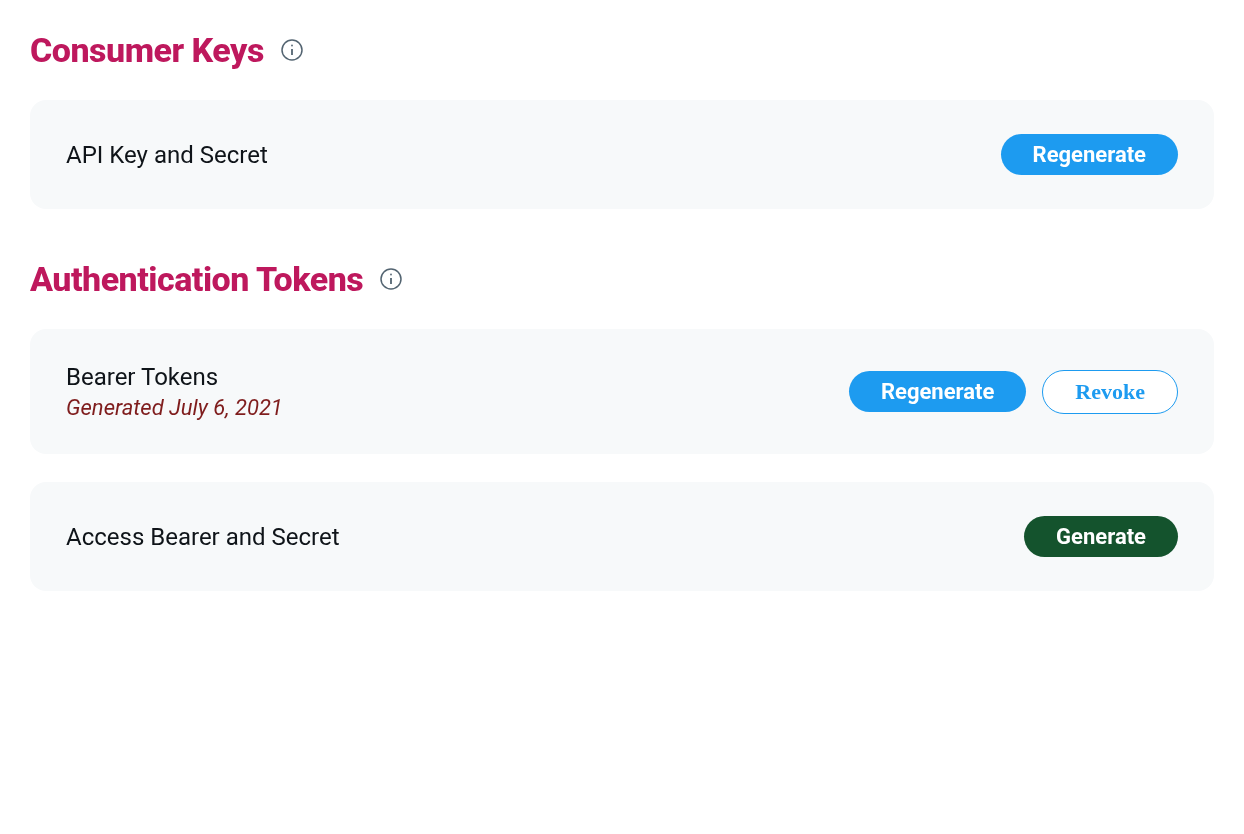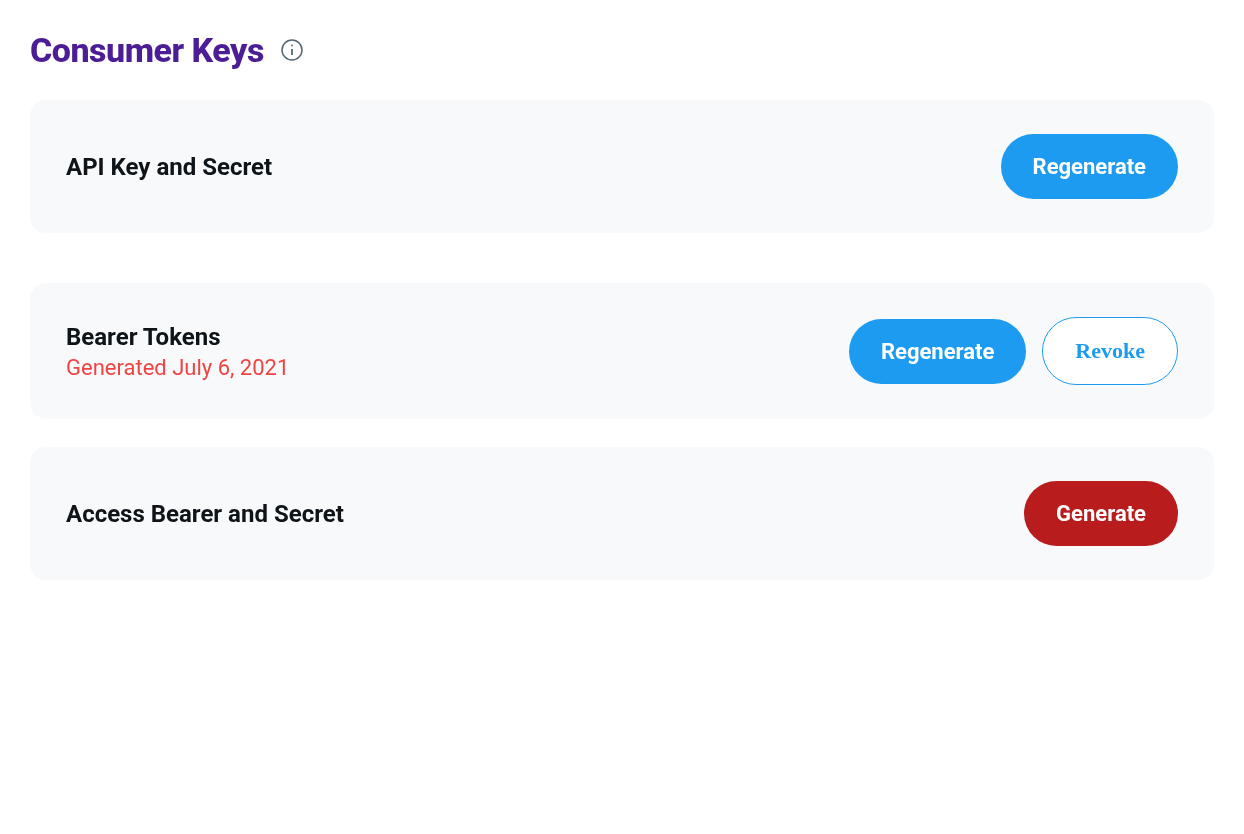--- a/index.html
+++ b/index.html
@@ -18,21 +18,21 @@
     }
     .section-header {
       display: flex;
       align-items: center;
       gap: 16px;
       margin-bottom: 30px;
     }
     .section-title {
       font-size: 34px;
       font-weight: 800;
-      color: #4c1d95;
+      color: #be185d;
       letter-spacing: -0.5px;
     }
     .info-icon {
       width: 24px;
       height: 24px;
       display: flex;
       align-items: center;
       justify-content: center;
       color: #536471;
     }
@@ -52,49 +52,50 @@
     .card:last-child {
       margin-bottom: 0;
     }
     .card-left {
       display: flex;
       flex-direction: column;
       gap: 4px;
     }
     .card-title {
       font-size: 24px;
-      font-weight: 700;
+      font-weight: 400;
       color: #0f1419;
     }
     .card-subtitle {
       font-size: 22px;
-      color: #ef4444;
+      font-style: italic;
+      color: #7f1d1d;
       font-weight: 400;
     }
     .card-actions {
       display: flex;
       gap: 16px;
       align-items: center;
     }
     .btn {
       font-size: 22px;
       font-weight: 700;
-      padding: 20px 32px;
+      padding: 8px 32px;
       border-radius: 9999px;
       border: none;
       cursor: pointer;
       font-family: inherit;
       white-space: nowrap;
     }
     .btn-primary {
       background: #1d9bf0;
       color: #ffffff;
     }
     .btn-primary-dark {
-      background: #b91c1c;
+      background: #14532d;
       color: #ffffff;
     }
     .btn-outline {
       background: #ffffff;
       color: #1d9bf0;
       border: 1.5px solid #1d9bf0;
       font-family: Liberation Serif, serif;
     }
   </style>
 </head>
@@ -116,20 +117,30 @@
     <div class="card-left">
       <div class="card-title">API Key and Secret</div>
     </div>
     <div class="card-actions">
       <button class="btn btn-primary">Regenerate</button>
     </div>
   </div>
 </div>
 
 <div class="section">
+  <div class="section-header">
+    <h2 class="section-title">Authentication Tokens</h2>
+    <span class="info-icon">
+      <svg viewBox="0 0 24 24" fill="none" stroke="currentColor" stroke-width="1.5">
+        <circle cx="12" cy="12" r="10"></circle>
+        <line x1="12" y1="11" x2="12" y2="17" stroke-width="1.8"></line>
+        <circle cx="12" cy="7.5" r="0.9" fill="currentColor" stroke="none"></circle>
+      </svg>
+    </span>
+  </div>
 
   <div class="card">
     <div class="card-left">
       <div class="card-title">Bearer Tokens</div>
       <div class="card-subtitle">Generated July 6, 2021</div>
     </div>
     <div class="card-actions">
       <button class="btn btn-primary">Regenerate</button>
       <button class="btn btn-outline">Revoke</button>
     </div>

